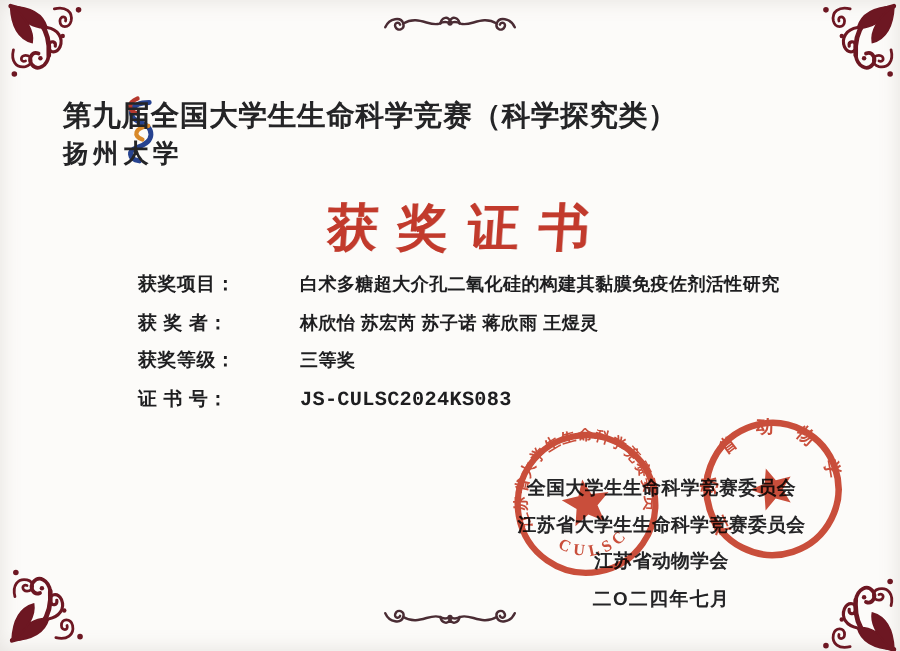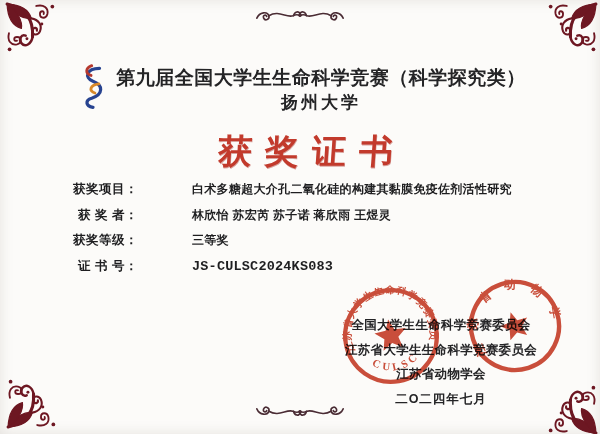--- a/index.html
+++ b/index.html
@@ -16,35 +16,35 @@
   .corner{position:absolute;width:62px;height:62px;}
   .corner.tl{left:4px;top:1px;}
   .corner.tr{right:1px;top:1px;transform:scaleX(-1);}
   .corner.bl{left:5px;top:368px;transform:scaleY(-1);}
   .corner.br{right:1px;top:374px;transform:scale(-1,-1);}
   .divider{position:absolute;width:92px;height:20px;left:254px;}
   .divider.top{top:5px;}
   .divider.bottom{top:402px;transform:scaleY(-1);}
   
   .logo{position:absolute;left:80px;top:62px;width:26px;height:49px;}
-  .titleblock{position:absolute;left:42px;right:0;top:66px;text-align:center;color:#242426;}
+  .titleblock{position:absolute;left:42px;right:0;top:66px;text-align:left;color:#242426;}
   .title-line1{font-size:19px;font-weight:bold;letter-spacing:.5px;line-height:24px;}
   .title-line2{font-size:17px;font-weight:bold;letter-spacing:3px;line-height:22px;margin-top:2px;}
   .heading{
     position:absolute;left:24px;right:0;top:129px;text-align:center;
     font-family:"Liberation Serif",serif;font-weight:bold;
     font-size:34px;letter-spacing:13px;color:#c23a2c;
     transform:skewX(-4deg);
     text-shadow:.5px .5px 0 rgba(160,30,20,.4);
   }
   
-  .fields{position:absolute;left:72px;top:181px;text-align:right;}
+  .fields{position:absolute;left:92px;top:181px;}
   .field-row{display:flex;align-items:baseline;margin-bottom:8.5px;color:#1e1e20;}
   .field-label{font-size:12.5px;font-weight:bold;white-space:pre;width:66px;letter-spacing:.5px;}
-  .field-value{font-size:12px;font-weight:bold;white-space:pre;letter-spacing:.3px;margin-left:12px;padding-left:42px;}
+  .field-value{font-size:12px;font-weight:bold;white-space:pre;letter-spacing:.3px;margin-left:0;padding-left:42px;}
   .field-value.latin{font-family:Liberation Mono, monospace;font-size:13.5px;letter-spacing:.2px;}
   
   .issuers{position:absolute;left:321px;width:240px;top:317px;text-align:center;color:#242426;}
   .issuer-line{font-size:12.5px;font-weight:bold;letter-spacing:.3px;margin-bottom:7.5px;}
   .issue-date{font-size:12.5px;font-weight:bold;letter-spacing:1px;}
   
   .seal{position:absolute;mix-blend-mode:multiply;opacity:.92;}
   .seal.left{left:341px;top:286px;width:100px;height:100px;transform:rotate(-10deg);}
   .seal.right{left:467px;top:278px;width:96px;height:96px;transform:rotate(-18deg);}
 </style>

